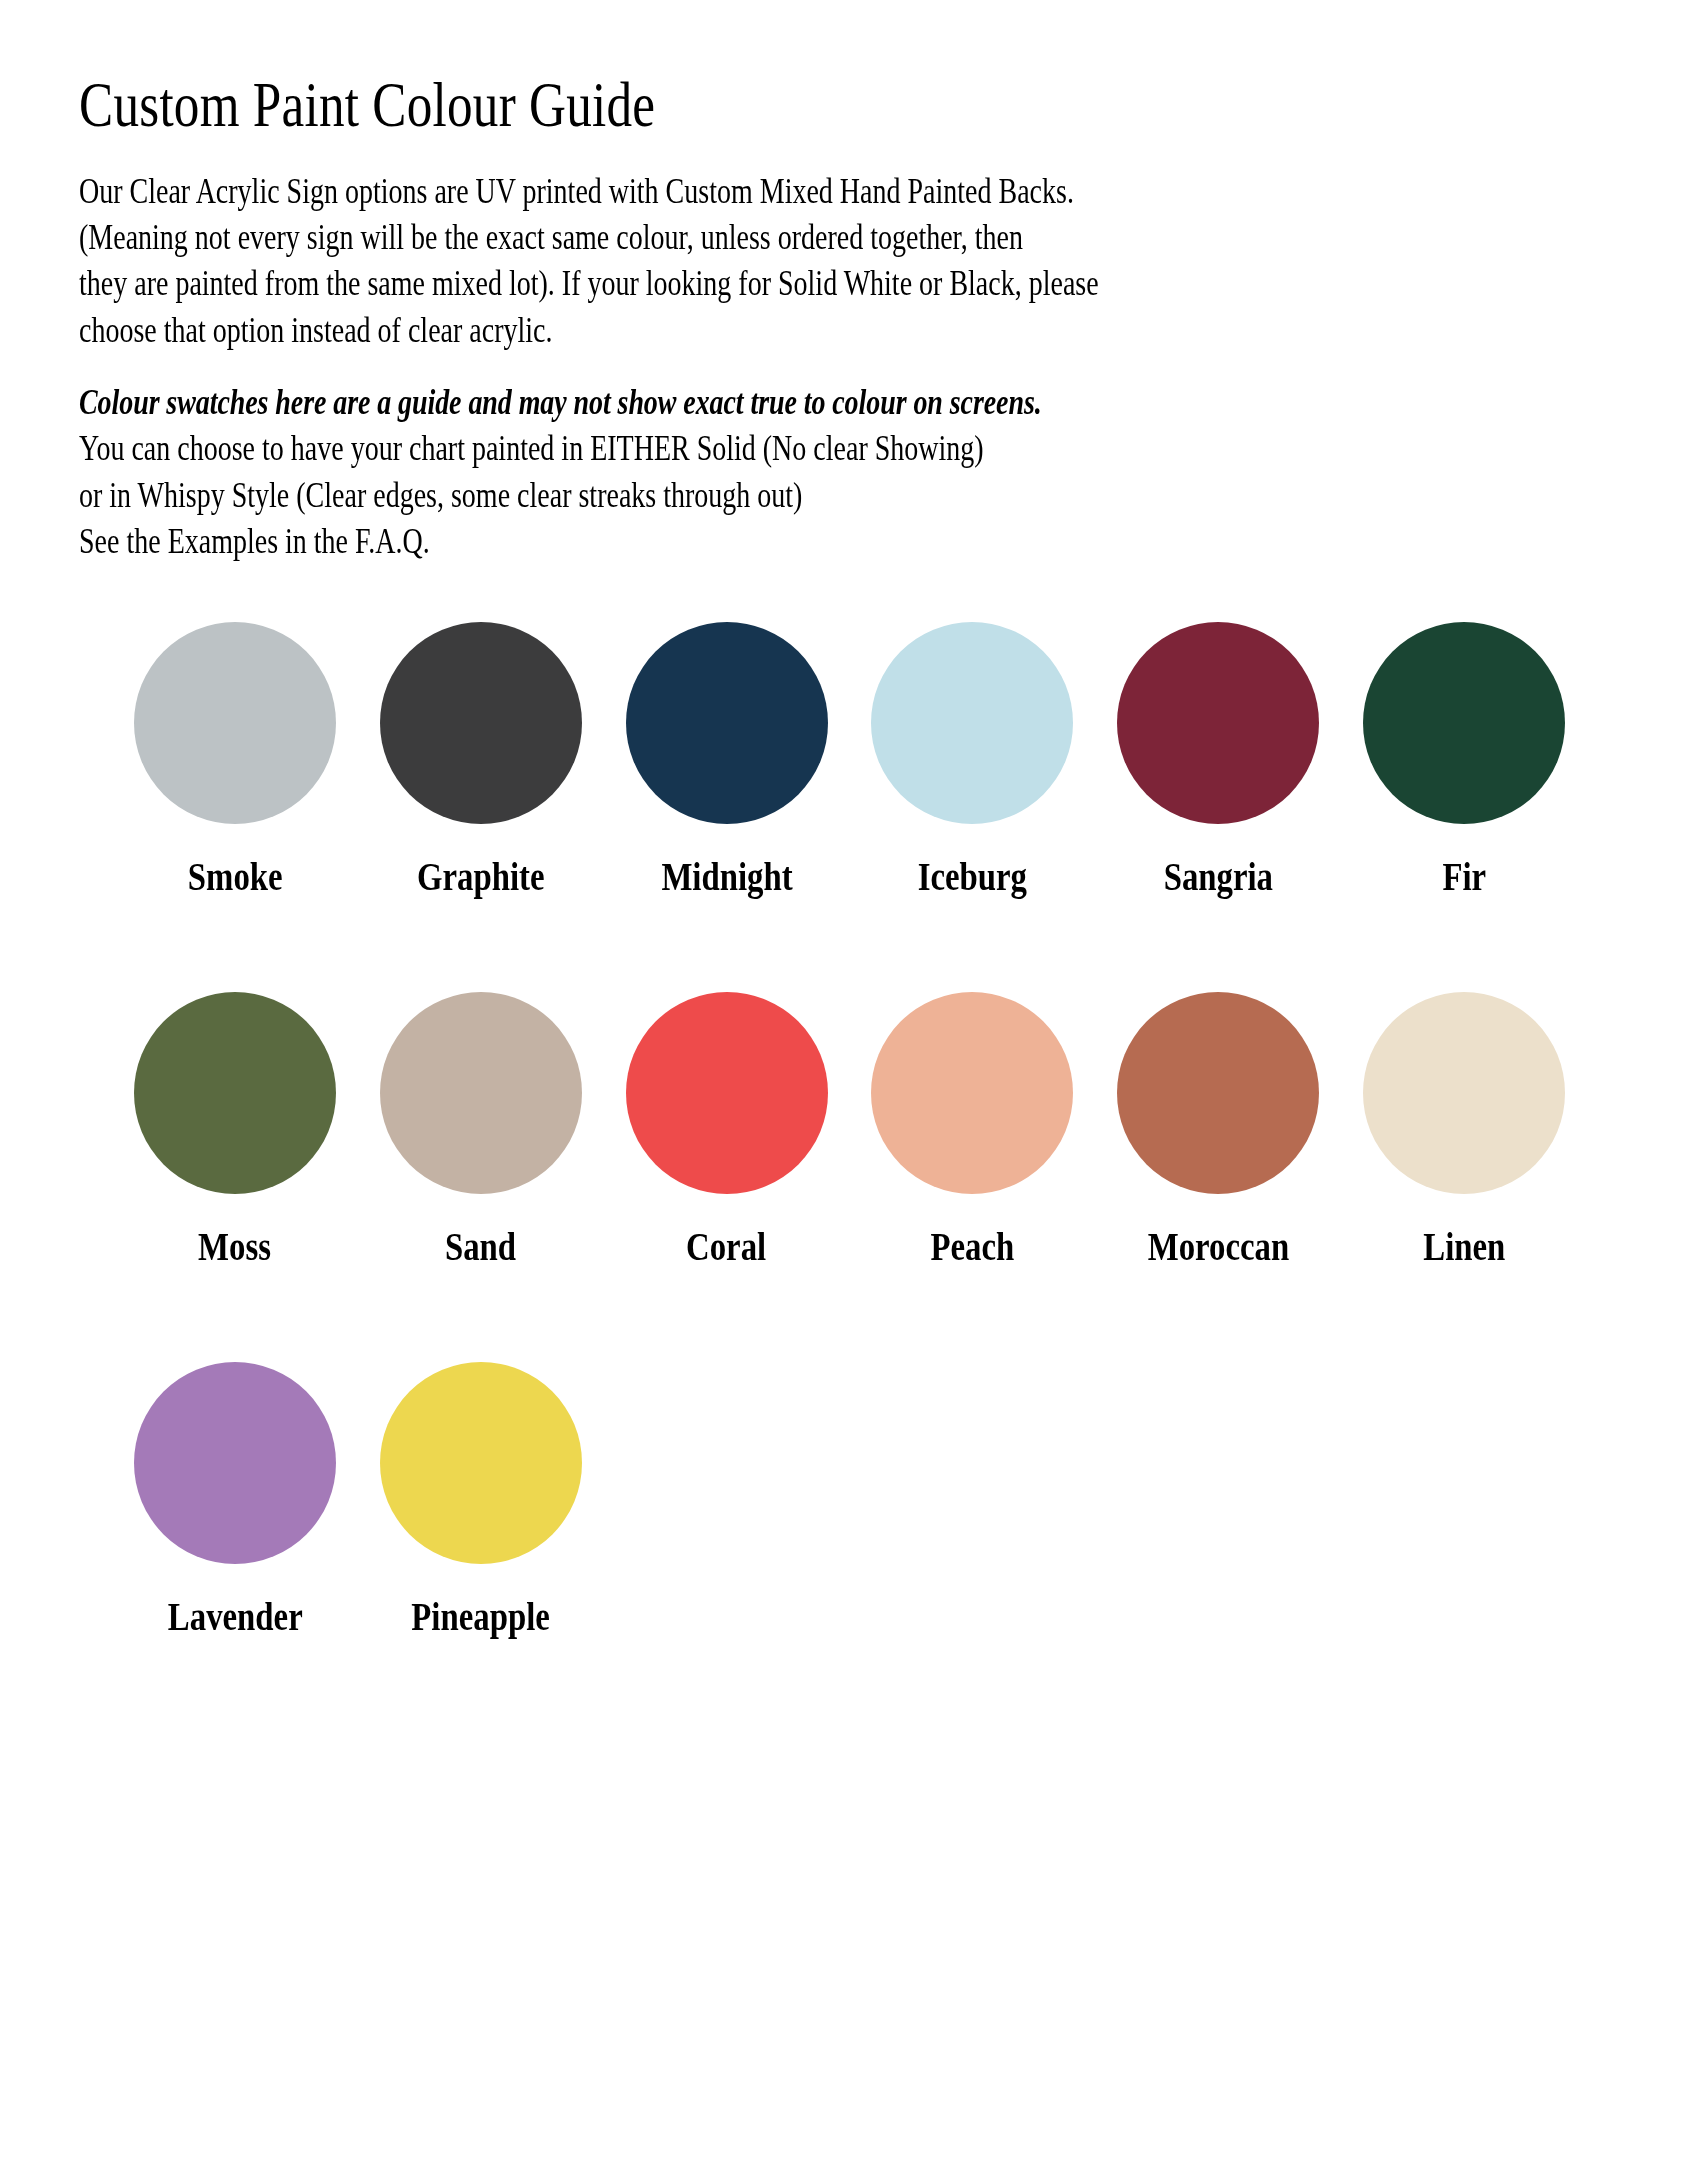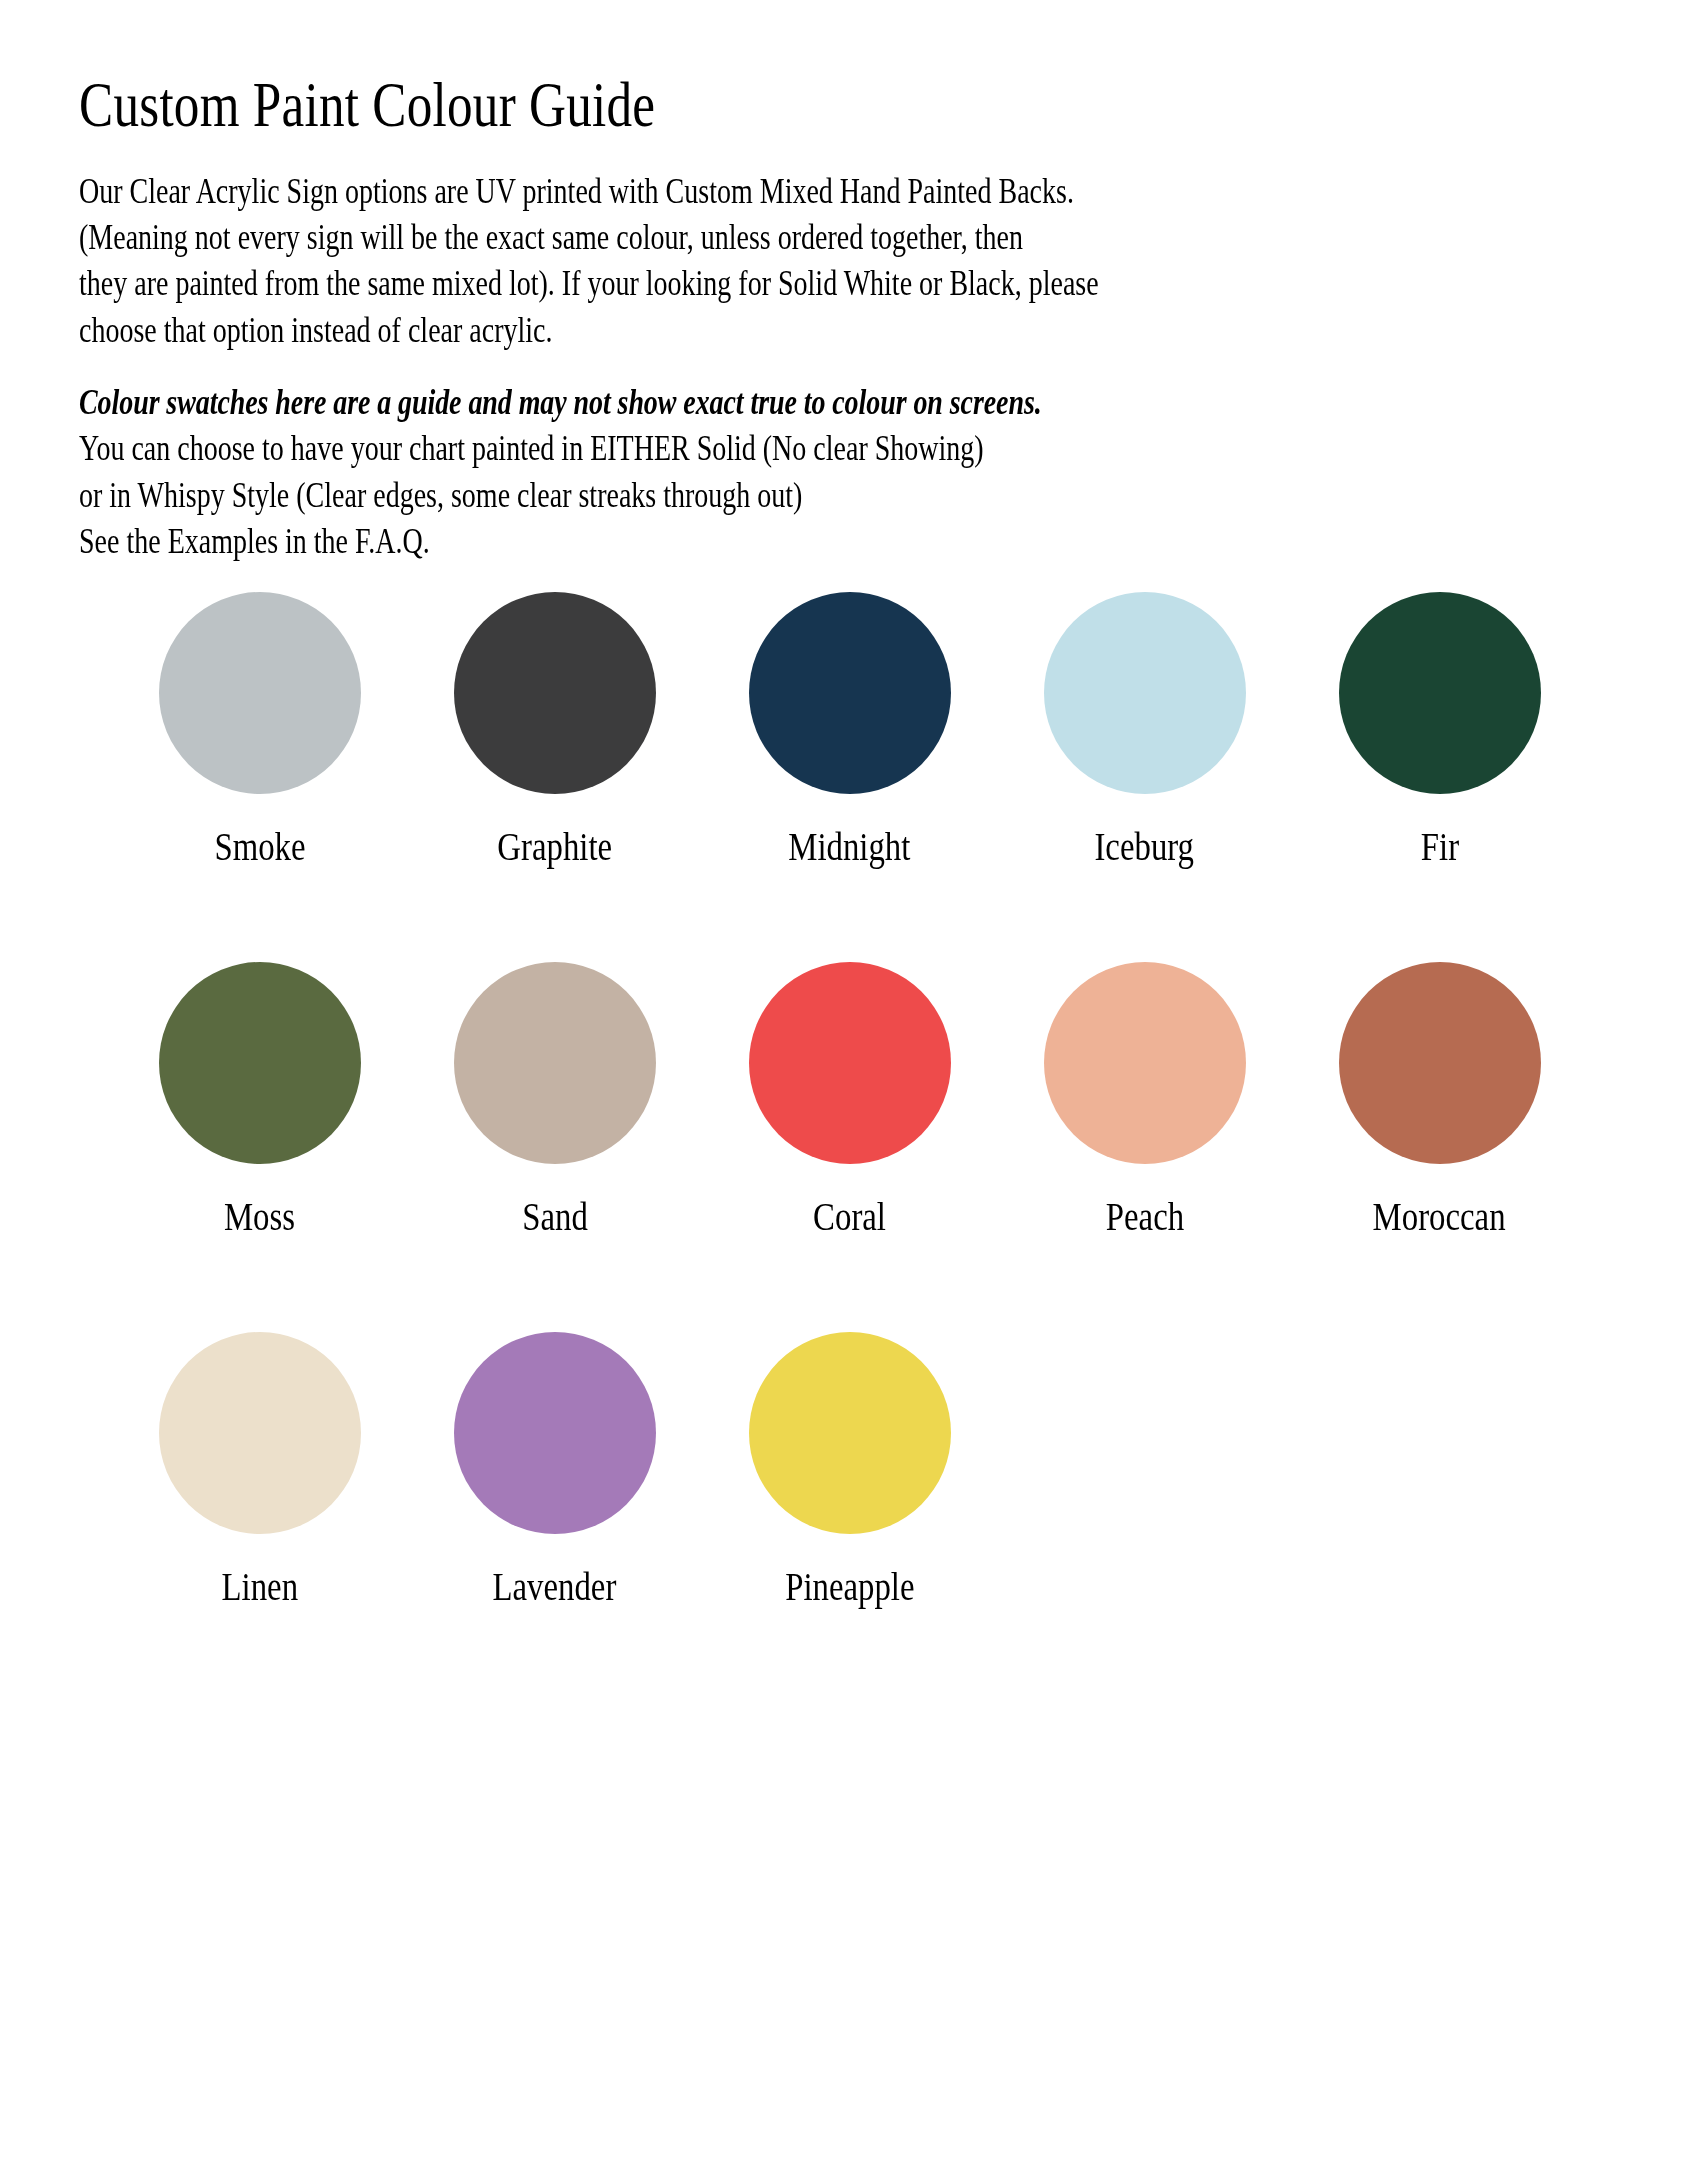--- a/index.html
+++ b/index.html
@@ -59,26 +59,27 @@
   .emph-line {
     font-weight: 700;
     font-style: italic;
     letter-spacing: -0.1px;
   }
 
   
   .swatch-grid {
     position: absolute;
     left: 112px;
-    top: 592px;
+    top: 622px;
     width: 1475px;
     display: grid;
-    grid-template-columns: repeat(5, 1fr);
+    grid-template-columns: repeat(6, 1fr);
     grid-auto-rows: 370px;
     justify-items: center;
+    font-weight: bold;
   }
 
   .swatch {
     width: 100%;
     display: flex;
     flex-direction: column;
     align-items: center;
   }
 
   .dot {
@@ -134,20 +135,24 @@
       </div>
       <div class="swatch">
         <span class="dot" style="background: rgb(22, 53, 80);"></span>
         <span class="swatch-label">Midnight</span>
       </div>
       <div class="swatch">
         <span class="dot" style="background: rgb(192, 223, 232);"></span>
         <span class="swatch-label">Iceburg</span>
       </div>
       <div class="swatch">
+        <span class="dot" style="background: rgb(125, 36, 56);"></span>
+        <span class="swatch-label">Sangria</span>
+      </div>
+      <div class="swatch">
         <span class="dot" style="background: rgb(26, 69, 51);"></span>
         <span class="swatch-label">Fir</span>
       </div>
       <div class="swatch">
         <span class="dot" style="background: rgb(90, 106, 64);"></span>
         <span class="swatch-label">Moss</span>
       </div>
       <div class="swatch">
         <span class="dot" style="background: rgb(195, 178, 164);"></span>
         <span class="swatch-label">Sand</span>

